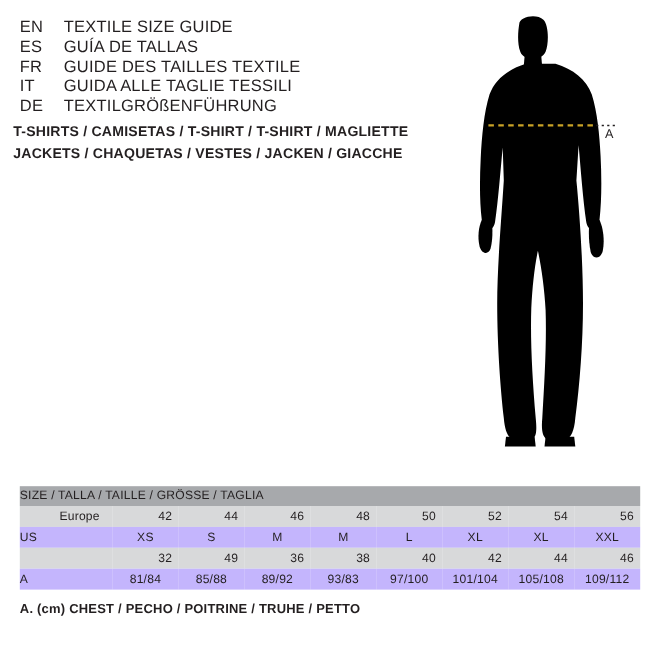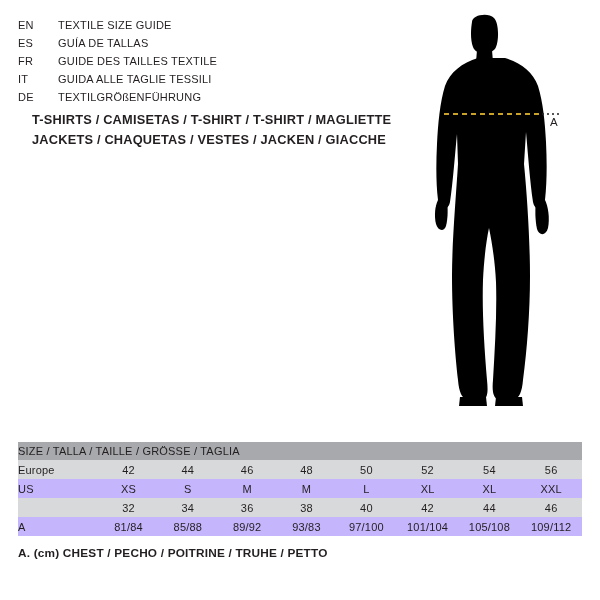--- a/index.html
+++ b/index.html
@@ -25,35 +25,35 @@
     position: absolute;
     left: 18px;
     top: 16px;
     width: 370px;
   }
   .lang-row {
     display: flex;
     align-items: flex-start;
     height: 18px;
     line-height: 18px;
-    font-size: 11px;
+    font-size: 15px;
     letter-spacing: 0.2px;
   }
   .lang-code {
     width: 40px;
     flex: 0 0 40px;
   }
   .lang-text {
     flex: 1 1 auto;
   }
 
   
   .garment-block {
     position: absolute;
-    left: 32px;
+    left: 12px;
     top: 110px;
     width: 420px;
   }
   .garment-line {
     font-size: 12.8px;
     font-weight: bold;
     line-height: 20px;
     letter-spacing: 0.2px;
   }
 
@@ -108,20 +108,21 @@
     text-align: center;
     padding-left: 2px;
   }
   tr.hdr td {
     background: #a7a9ac;
     color: #231f20;
     height: 18px;
   }
   tr.band td {
     background: #d8d9da;
+    padding-left: 36px;
   }
   tr.plain td {
     background: #c4b5fd;
   }
   .footnote {
     position: absolute;
     left: 18px;
     top: 546px;
     font-size: 11.8px;
     font-weight: bold;
@@ -243,21 +244,21 @@
         <td class="val">M</td>
         <td class="val">L</td>
         <td class="val">XL</td>
         <td class="val">XL</td>
         <td class="val">XXL</td>
       </tr>
 
       <tr class="band">
         <td class="lbl"></td>
         <td class="val">32</td>
-        <td class="val">34</td>
+        <td class="val">49</td>
         <td class="val">36</td>
         <td class="val">38</td>
         <td class="val">40</td>
         <td class="val">42</td>
         <td class="val">44</td>
         <td class="val">46</td>
       </tr>
 
       <tr class="plain">
         <td class="lbl">A</td>

